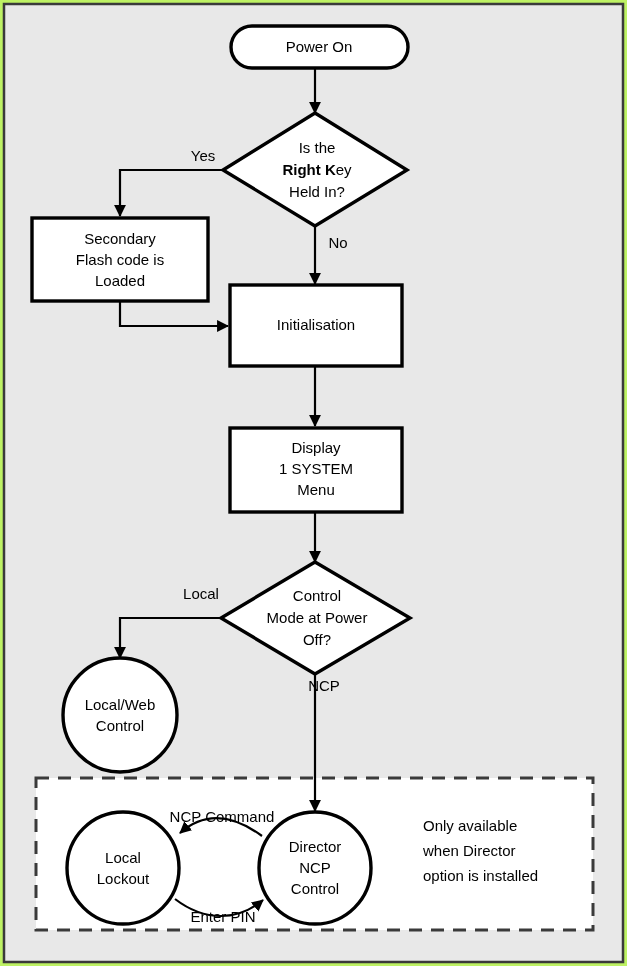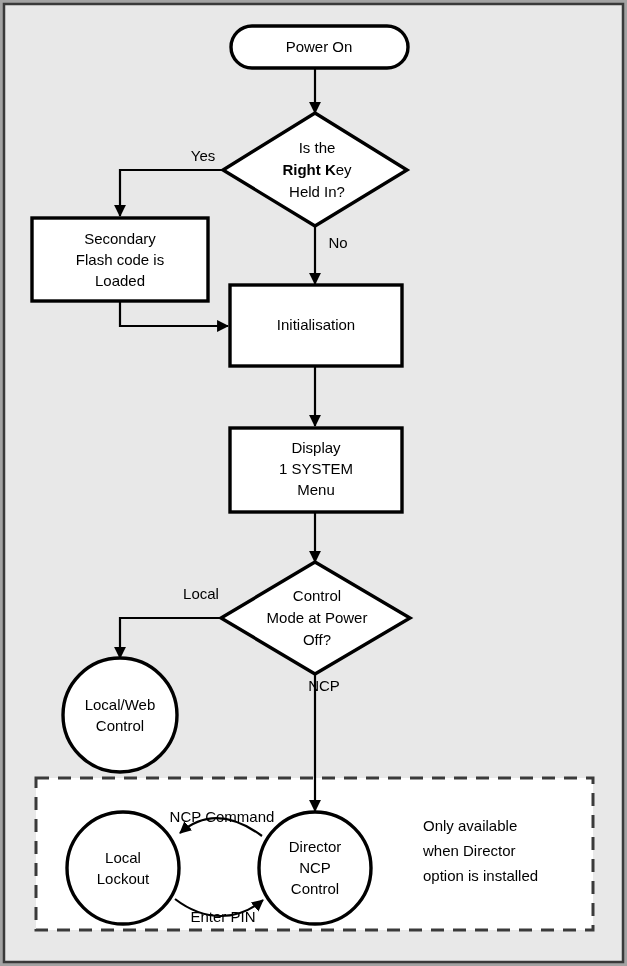--- a/index.html
+++ b/index.html
@@ -9,21 +9,21 @@
     background: #ffffff;
   }
   body {
     font-family: "Liberation Sans", sans-serif;
   }
   #flow-root {
     position: relative;
     width: 627px;
     height: 966px;
     overflow: hidden;
-    background: #a3a3a3;
+    background: #bef264;
   }
   #flow-svg {
     position: absolute;
     left: 0;
     top: 0;
     width: 627px;
     height: 966px;
     display: block;
   }
   .node-label {

